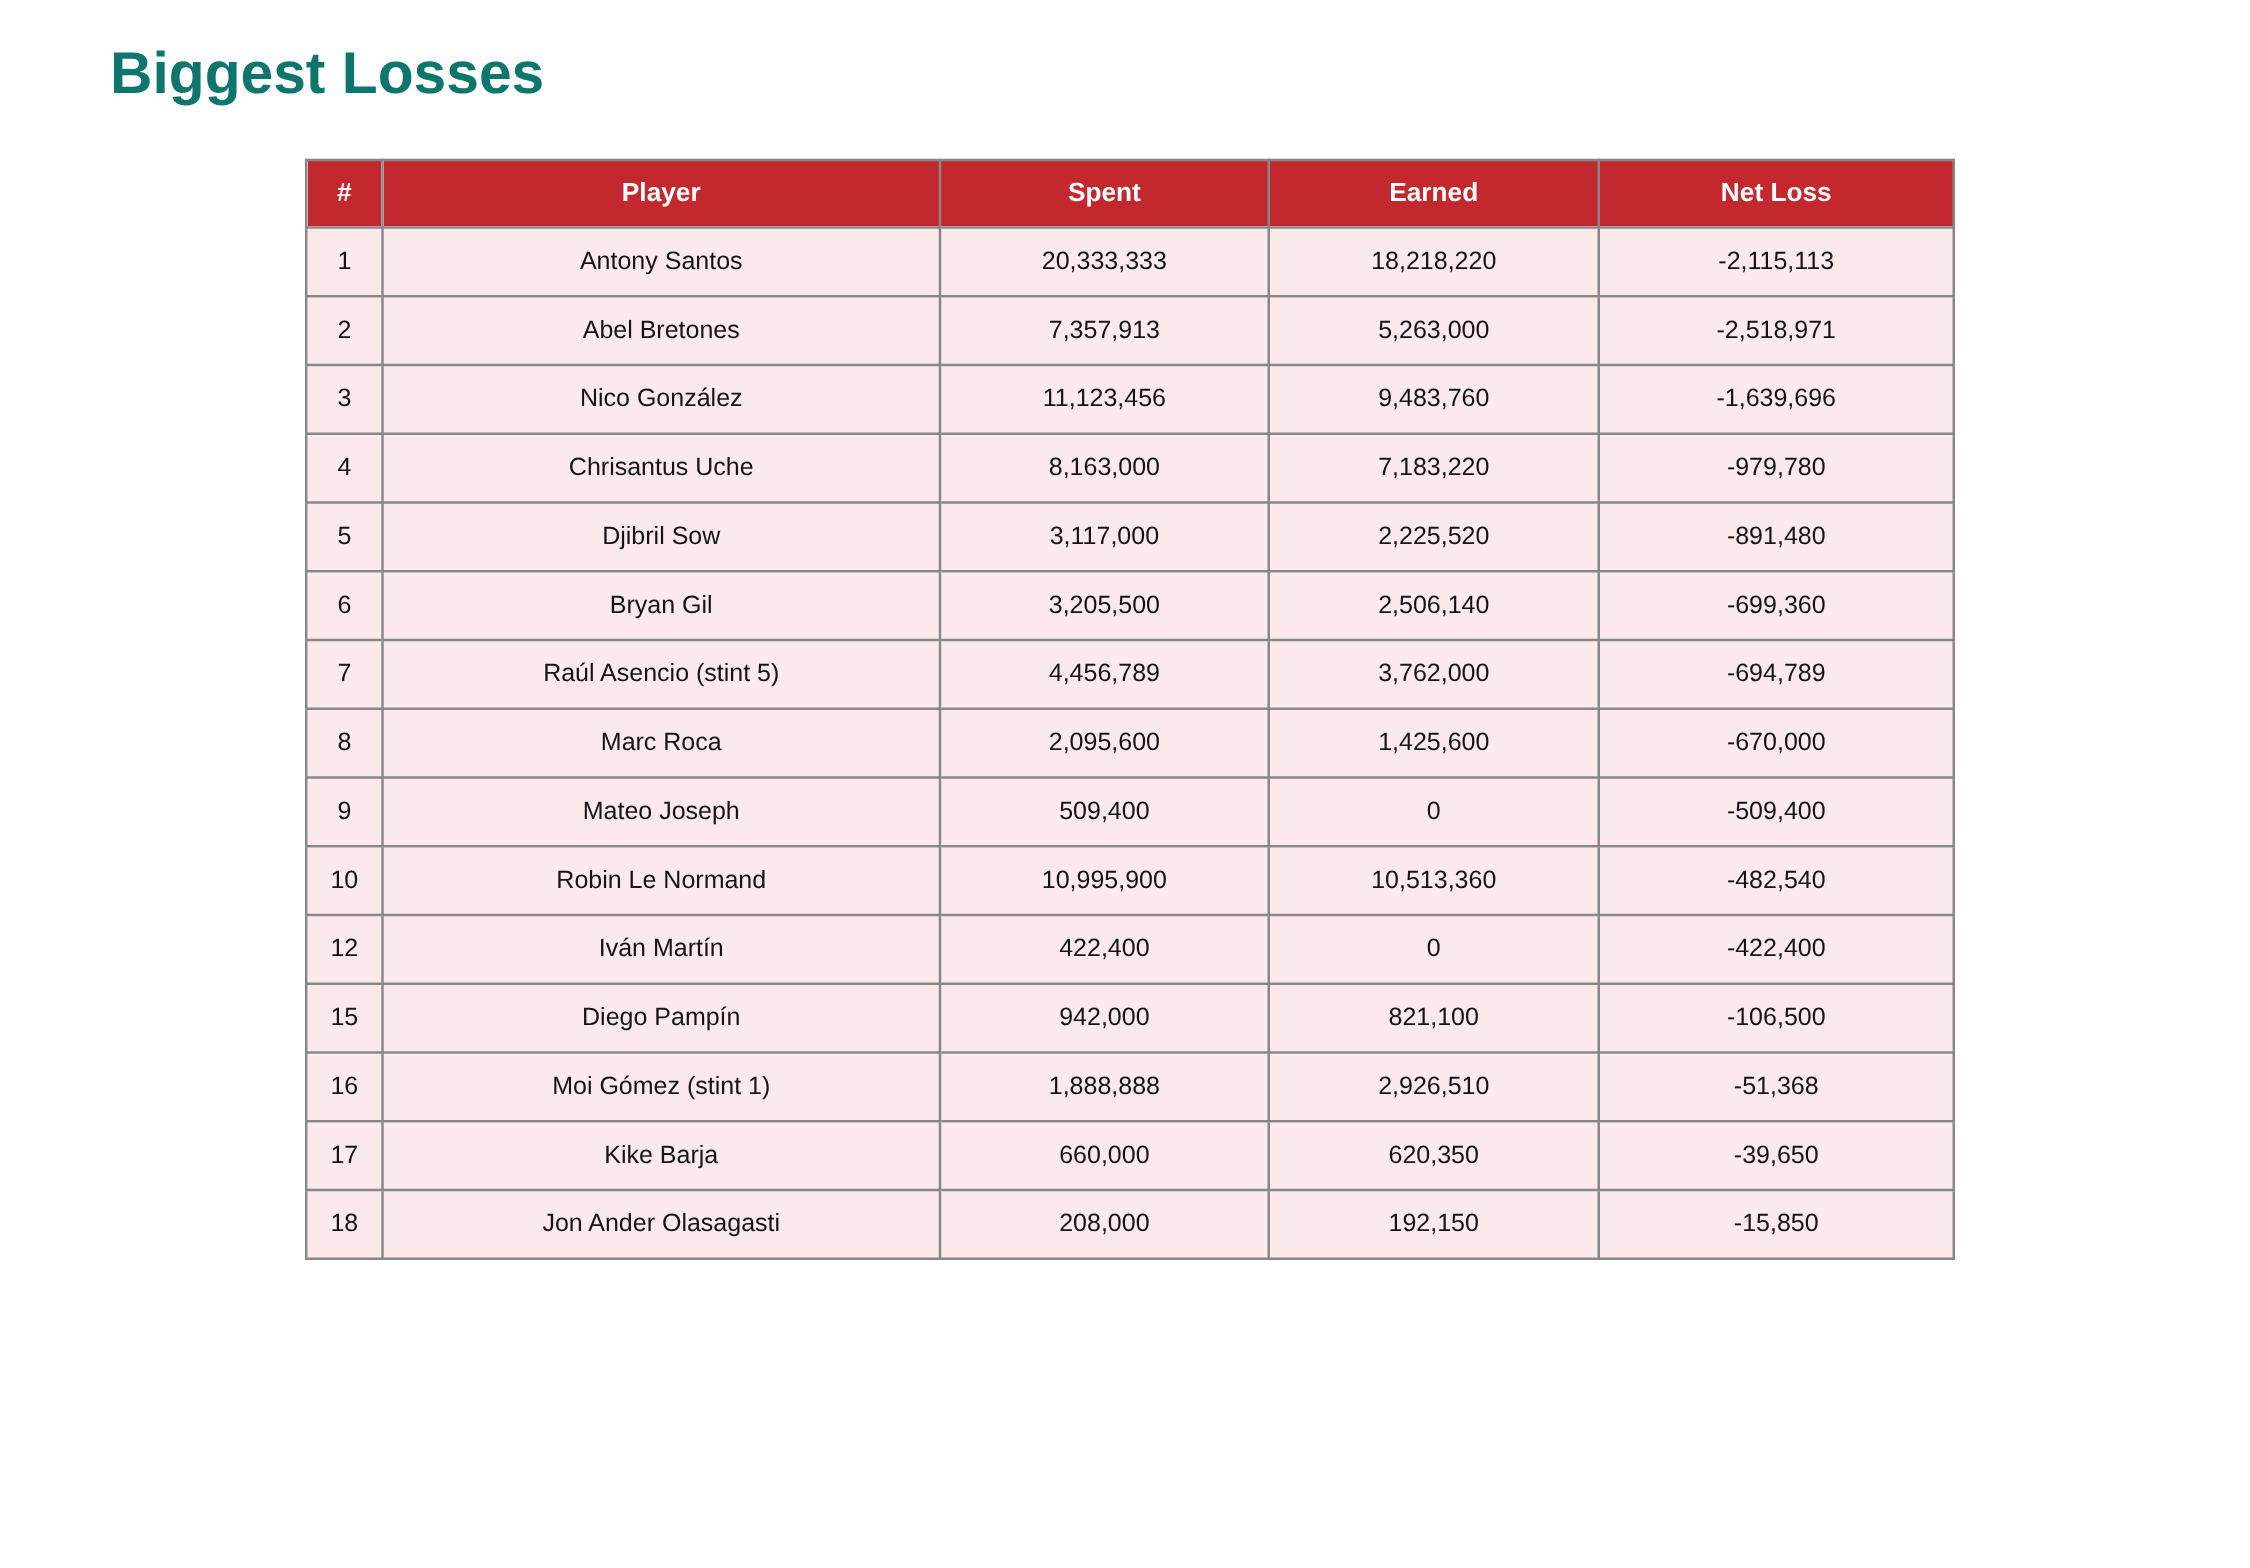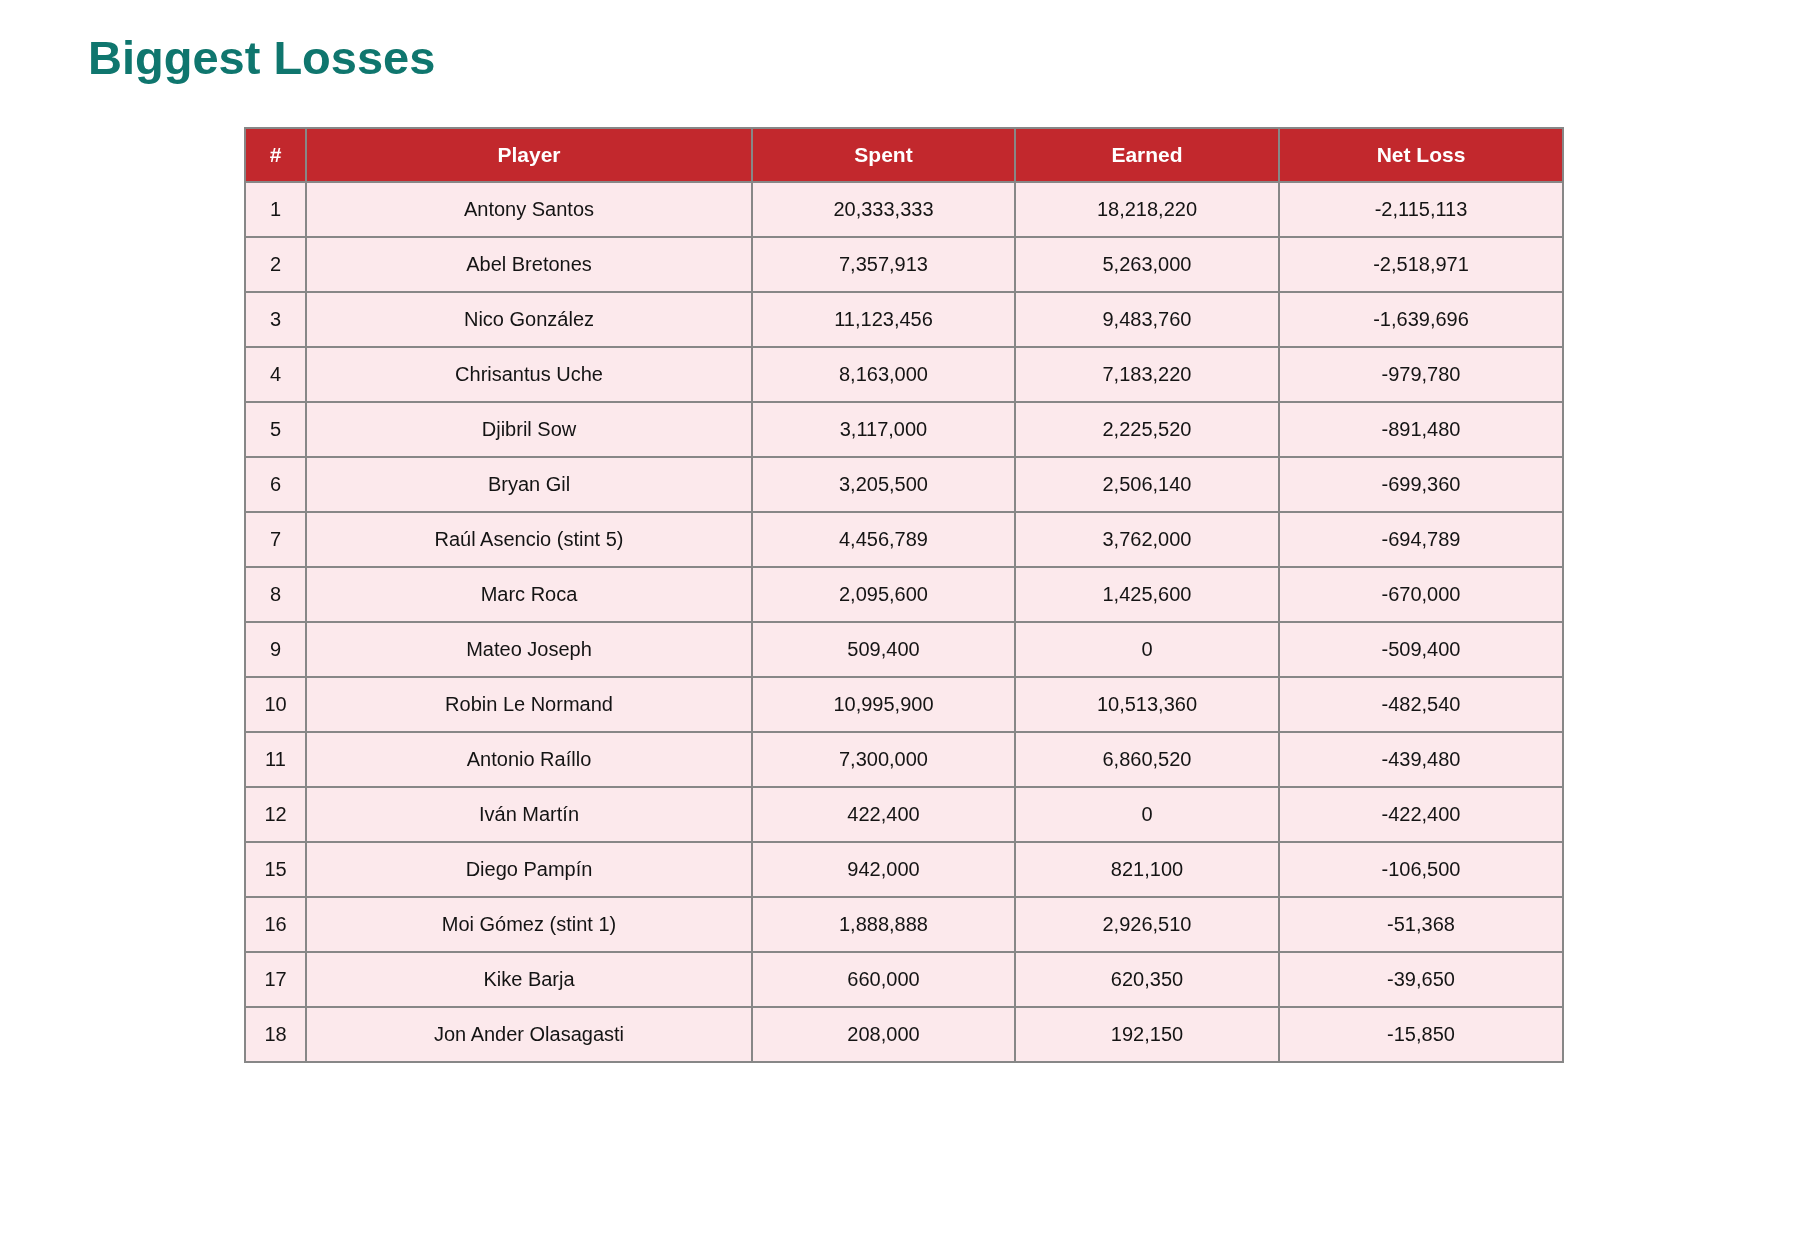--- a/index.html
+++ b/index.html
@@ -146,27 +146,20 @@
     <td>-509,400</td>
   </tr>
       <tr>
     <td>10</td>
     <td>Robin Le Normand</td>
     <td>10,995,900</td>
     <td>10,513,360</td>
     <td>-482,540</td>
   </tr>
       <tr>
-    <td>11</td>
-    <td>Antonio Raíllo</td>
-    <td>7,300,000</td>
-    <td>6,860,520</td>
-    <td>-439,480</td>
-  </tr>
-      <tr>
     <td>12</td>
     <td>Iván Martín</td>
     <td>422,400</td>
     <td>0</td>
     <td>-422,400</td>
   </tr>
       <tr>
     <td>15</td>
     <td>Diego Pampín</td>
     <td>942,000</td>

